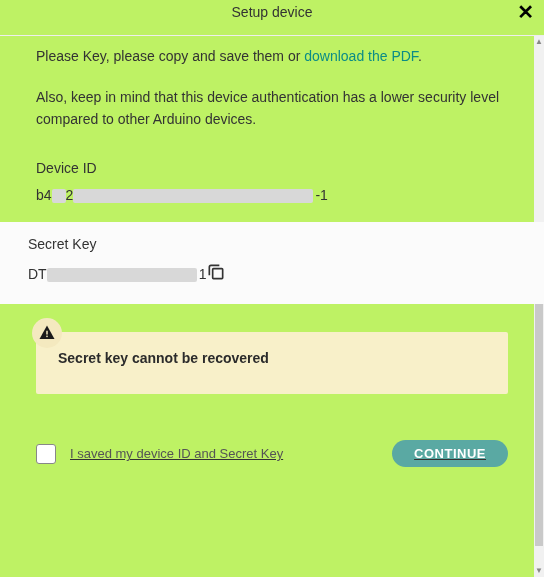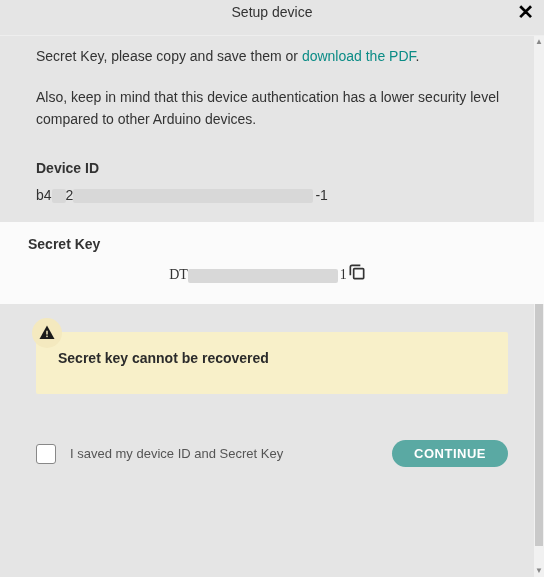--- a/index.html
+++ b/index.html
@@ -1,38 +1,38 @@
 <!DOCTYPE html>
 <html><head>
 <meta charset="utf-8">
 <style>
   *{box-sizing:border-box;margin:0;padding:0;}
   body{font-family:Arial,Helvetica,sans-serif;background:#f8f8f8;color:#333;width:544px;height:577px;overflow:hidden;}
-  .modal{width:544px;height:577px;background:#e5e5e5;display:flex;flex-direction:column;}
+  .modal{width:544px;height:577px;background:#bef264;display:flex;flex-direction:column;}
   .modal-header{height:36px;display:flex;align-items:flex-start;justify-content:center;position:relative;border-bottom:1px solid #eee;padding-top:4px;}
   .modal-title{font-size:14px;color:#333;}
   .close-btn{position:absolute;right:10px;top:2px;font-size:20px;font-weight:bold;color:#000;cursor:pointer;line-height:1;background:none;border:none;}
   .modal-body{flex:1;overflow:auto;position:relative;}
   .scroll-content{padding:10px 36px 40px 36px;}
   .intro-text{font-size:14px;line-height:1.55;color:#333;margin-bottom:18px;}
   .link{color:#0b8c86;font-weight:400;cursor:pointer;}
   .paragraph{font-size:14px;line-height:1.6;color:#333;margin-bottom:30px;}
-  .field-label{font-size:14px;font-weight:700;color:#333;margin-bottom:10px;}
+  .field-label{font-size:14px;font-weight:400;color:#333;margin-bottom:10px;}
   .field-value{font-size:14px;color:#333;display:inline-block;}
   .redact{display:inline-block;background:#d8d8d8;height:14px;border-radius:2px;vertical-align:middle;}
   .device-section{margin-bottom:18px;}
   .secret-section{background:#fbfbfb;margin:0 -36px;padding:14px 36px 18px 28px;position:relative;}
-  .secret-row{display:flex;align-items:center;justify-content:center;font-family:Liberation Serif, serif;}
+  .secret-row{display:flex;align-items:center;justify-content:flex-start;}
   .copy-icon{cursor:pointer;color:#333;}
   .alert-box{background:#f8f0c9;border-radius:2px;padding:18px 20px 20px 22px;margin-top:28px;position:relative;}
   .alert-icon{position:absolute;top:-14px;left:-4px;width:30px;height:30px;background:#f4e9bf;border-radius:50%;display:flex;align-items:center;justify-content:center;}
   .alert-icon svg{width:18px;height:18px;}
   .alert-title{font-weight:700;font-size:14px;margin-bottom:8px;color:#2b2b2b;}
   .alert-text{font-size:14px;line-height:1.55;color:#3a3a3a;}
-  .footer-row{display:flex;align-items:center;margin-top:46px;gap:14px;}
+  .footer-row{display:flex;align-items:center;margin-top:46px;gap:14px;text-decoration:underline;}
   .checkbox{width:20px;height:20px;border:1px solid #888;border-radius:3px;background:#fff;cursor:pointer;flex:none;}
   .checkbox-label{font-size:13px;color:#555;flex:1;}
   .continue-btn{background:#5aa9a3;color:#fff;border:none;border-radius:22px;padding:6px 22px;font-size:13px;font-weight:700;letter-spacing:0.5px;cursor:pointer;}
   .scrollbar{position:absolute;right:0;top:0;width:10px;height:100%;background:#f1f1f1;}
   .scroll-arrow-up{position:absolute;right:0;top:0;width:10px;height:12px;background:#f1f1f1;font-size:8px;text-align:center;color:#888;line-height:12px;}
   .scroll-arrow-down{position:absolute;right:0;bottom:0;width:10px;height:12px;background:#f1f1f1;font-size:8px;text-align:center;color:#888;line-height:12px;}
   .scroll-thumb{position:absolute;right:1px;top:200px;width:8px;height:310px;background:#c9c9c9;border-radius:0;}
 </style>
 </head>
 <body>
@@ -43,21 +43,21 @@
     <button class="close-btn">✕</button>
   </div>
   <div class="modal-body">
     <div class="scrollbar">
       <div class="scroll-arrow-up">▲</div>
       <div class="scroll-thumb"></div>
       <div class="scroll-arrow-down">▼</div>
     </div>
     <div class="scroll-content">
       <p class="intro-text">
-        <span>Secret Key, please copy and save them or </span><a class="link">download the PDF</a><span>.</span>
+        <span>Please Key, please copy and save them or </span><a class="link">download the PDF</a><span>.</span>
       </p>
       <p class="paragraph">Also, keep in mind that this device authentication has a lower security level compared to other Arduino devices.</p>
 
       <div class="device-section">
         <div class="field-label">Device ID</div>
         <div>
           <span class="field-value">b4</span><span class="redact" style="width:14px;"></span><span class="field-value">2</span><span class="redact" style="width:240px;"></span><span class="field-value" style="margin-left:2px;">-1</span>
         </div>
       </div>
 

